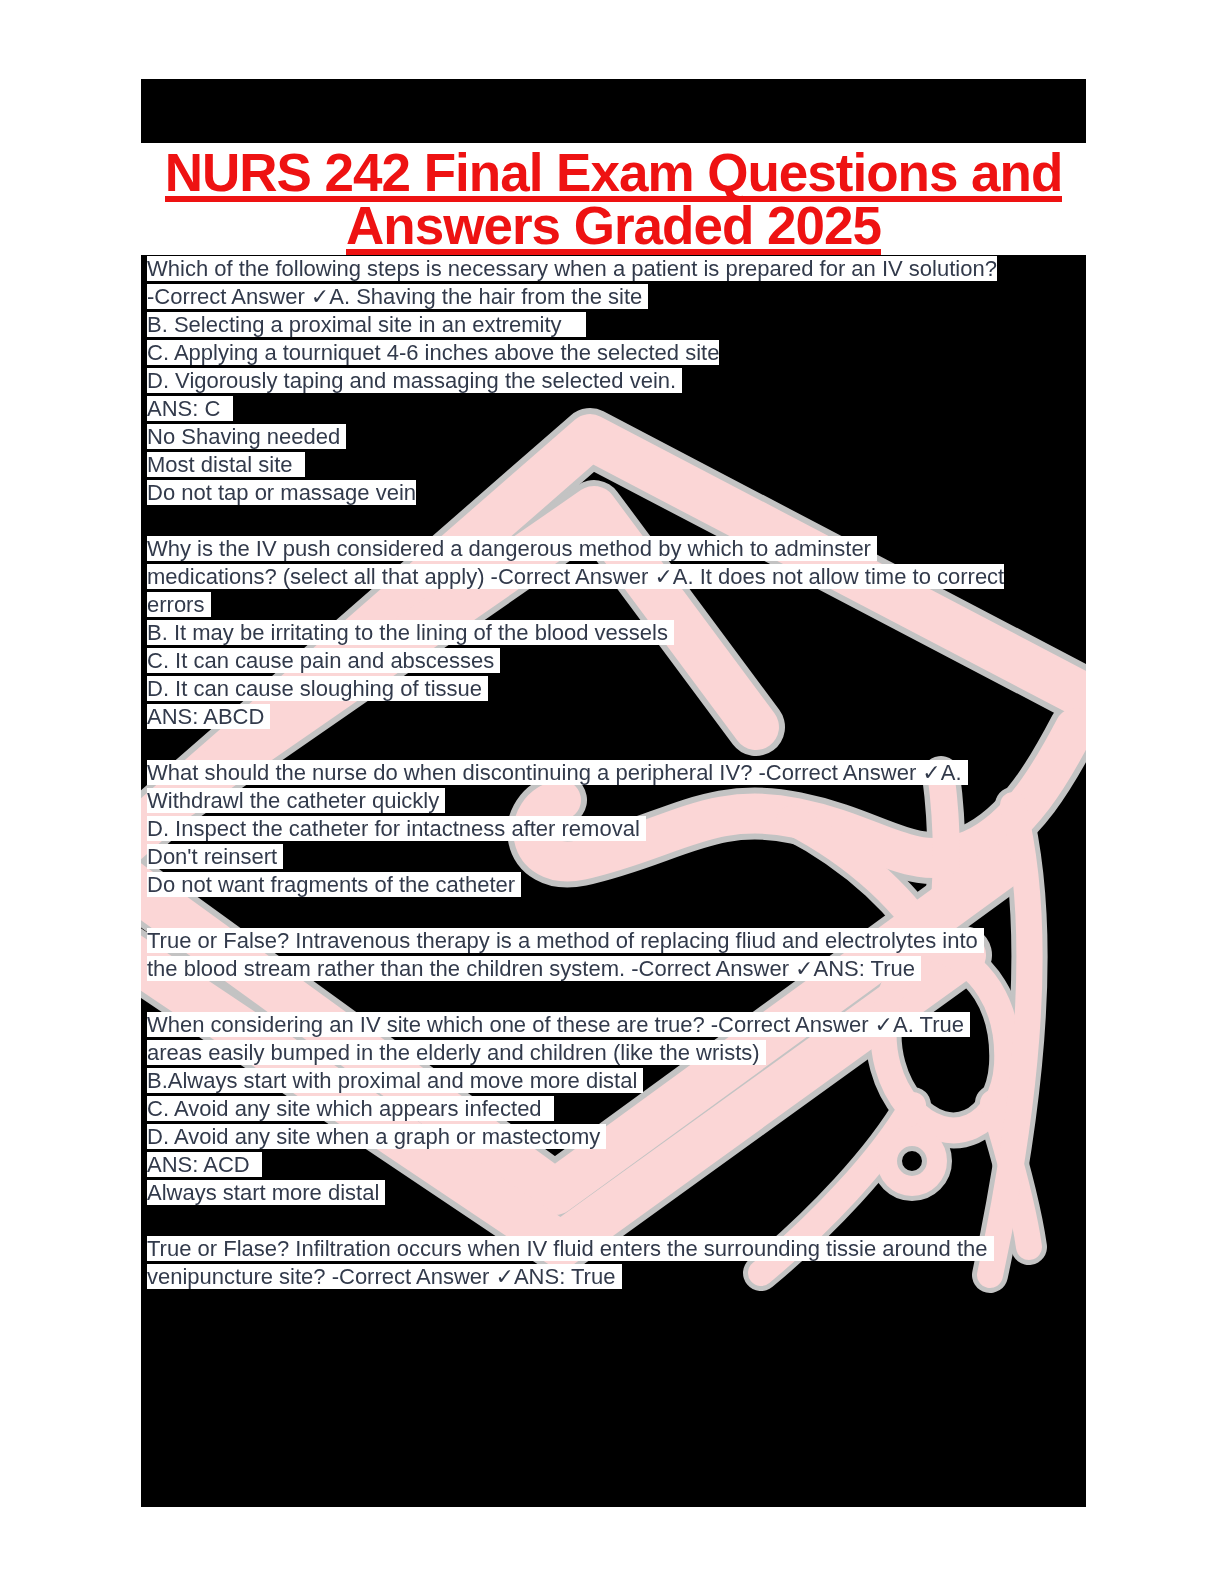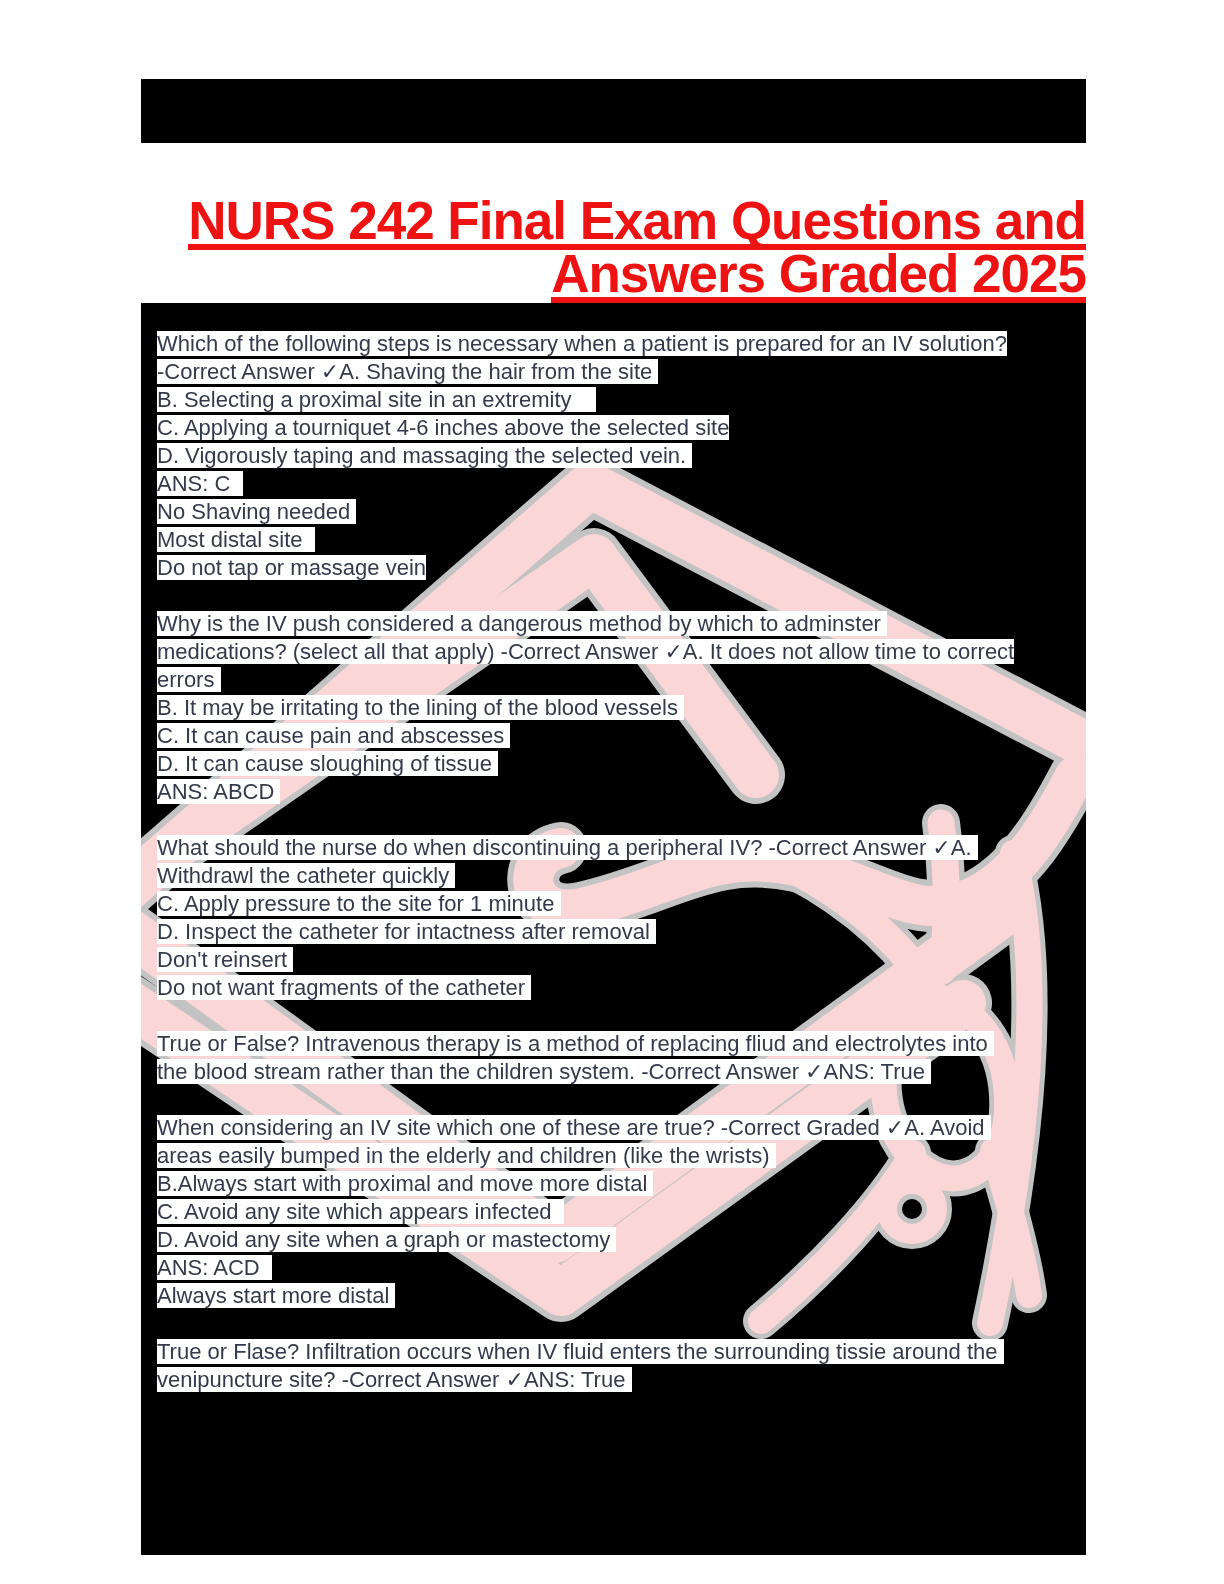--- a/index.html
+++ b/index.html
@@ -21,24 +21,23 @@
   }
   .header-bar {
     width: 100%;
     height: 64px;
     background: var(--bar-color, #000000);
   }
   .title-band {
     width: 100%;
     height: 112px;
     background: #ffffff;
-    text-align: right;
+    text-align: center;
     padding-top: 6px;
     overflow: hidden;
-    margin-top: 48px;
   }
   .title-line {
     line-height: 52px;
     height: 53px;
   }
   .title-line > span {
     display: inline-block;
     font-size: 53px;
     font-weight: bold;
     letter-spacing: -1px;
@@ -57,24 +56,23 @@
   .watermark {
     position: absolute;
     left: 0; top: 0;
     width: 945px;
     height: 1252px;
   }
   .wm-outline { fill: none; stroke: var(--wm-outline, #c3c3c3); }
   .wm-fill    { fill: none; stroke: var(--wm-fill, #fbd6d6); }
   .text-layer {
     position: absolute;
-    left: 16px;
+    left: 6px;
     top: 0;
     width: 941px;
-    padding-top: 27px;
     font-size: 22px;
     color: var(--text-color, #323a4b);
   }
   .line {
     height: 28px;
     line-height: 28px;
     white-space: pre;
   }
   .line .hl {
     background: var(--hl-color, #ffffff);
@@ -141,29 +139,28 @@
         <div class="line"><span class="hl">Why is the IV push considered a dangerous method by which to adminster </span></div>
         <div class="line"><span class="hl">medications? (select all that apply) -Correct Answer ✓A. It does not allow time to correct</span></div>
         <div class="line"><span class="hl">errors </span></div>
         <div class="line"><span class="hl">B. It may be irritating to the lining of the blood vessels </span></div>
         <div class="line"><span class="hl">C. It can cause pain and abscesses </span></div>
         <div class="line"><span class="hl">D. It can cause sloughing of tissue </span></div>
         <div class="line"><span class="hl">ANS: ABCD </span></div>
         <div class="line"></div>
         <div class="line"><span class="hl">What should the nurse do when discontinuing a peripheral IV? -Correct Answer ✓A. </span></div>
         <div class="line"><span class="hl">Withdrawl the catheter quickly </span></div>
-        <div class="line"><span class="hl">C. Apply pressure to the site for 1 minute </span></div>
         <div class="line"><span class="hl">D. Inspect the catheter for intactness after removal </span></div>
         <div class="line"><span class="hl">Don't reinsert </span></div>
         <div class="line"><span class="hl">Do not want fragments of the catheter </span></div>
         <div class="line"></div>
         <div class="line"><span class="hl">True or False? Intravenous therapy is a method of replacing fliud and electrolytes into </span></div>
         <div class="line"><span class="hl">the blood stream rather than the children system. -Correct Answer ✓ANS: True </span></div>
         <div class="line"></div>
-        <div class="line"><span class="hl">When considering an IV site which one of these are true? -Correct Graded ✓A. Avoid </span></div>
+        <div class="line"><span class="hl">When considering an IV site which one of these are true? -Correct Answer ✓A. True </span></div>
         <div class="line"><span class="hl">areas easily bumped in the elderly and children (like the wrists) </span></div>
         <div class="line"><span class="hl">B.Always start with proximal and move more distal </span></div>
         <div class="line"><span class="hl">C. Avoid any site which appears infected  </span></div>
         <div class="line"><span class="hl">D. Avoid any site when a graph or mastectomy </span></div>
         <div class="line"><span class="hl">ANS: ACD  </span></div>
         <div class="line"><span class="hl">Always start more distal </span></div>
         <div class="line"></div>
         <div class="line"><span class="hl">True or Flase? Infiltration occurs when IV fluid enters the surrounding tissie around the </span></div>
         <div class="line"><span class="hl">venipuncture site? -Correct Answer ✓ANS: True </span></div>
       </div>

